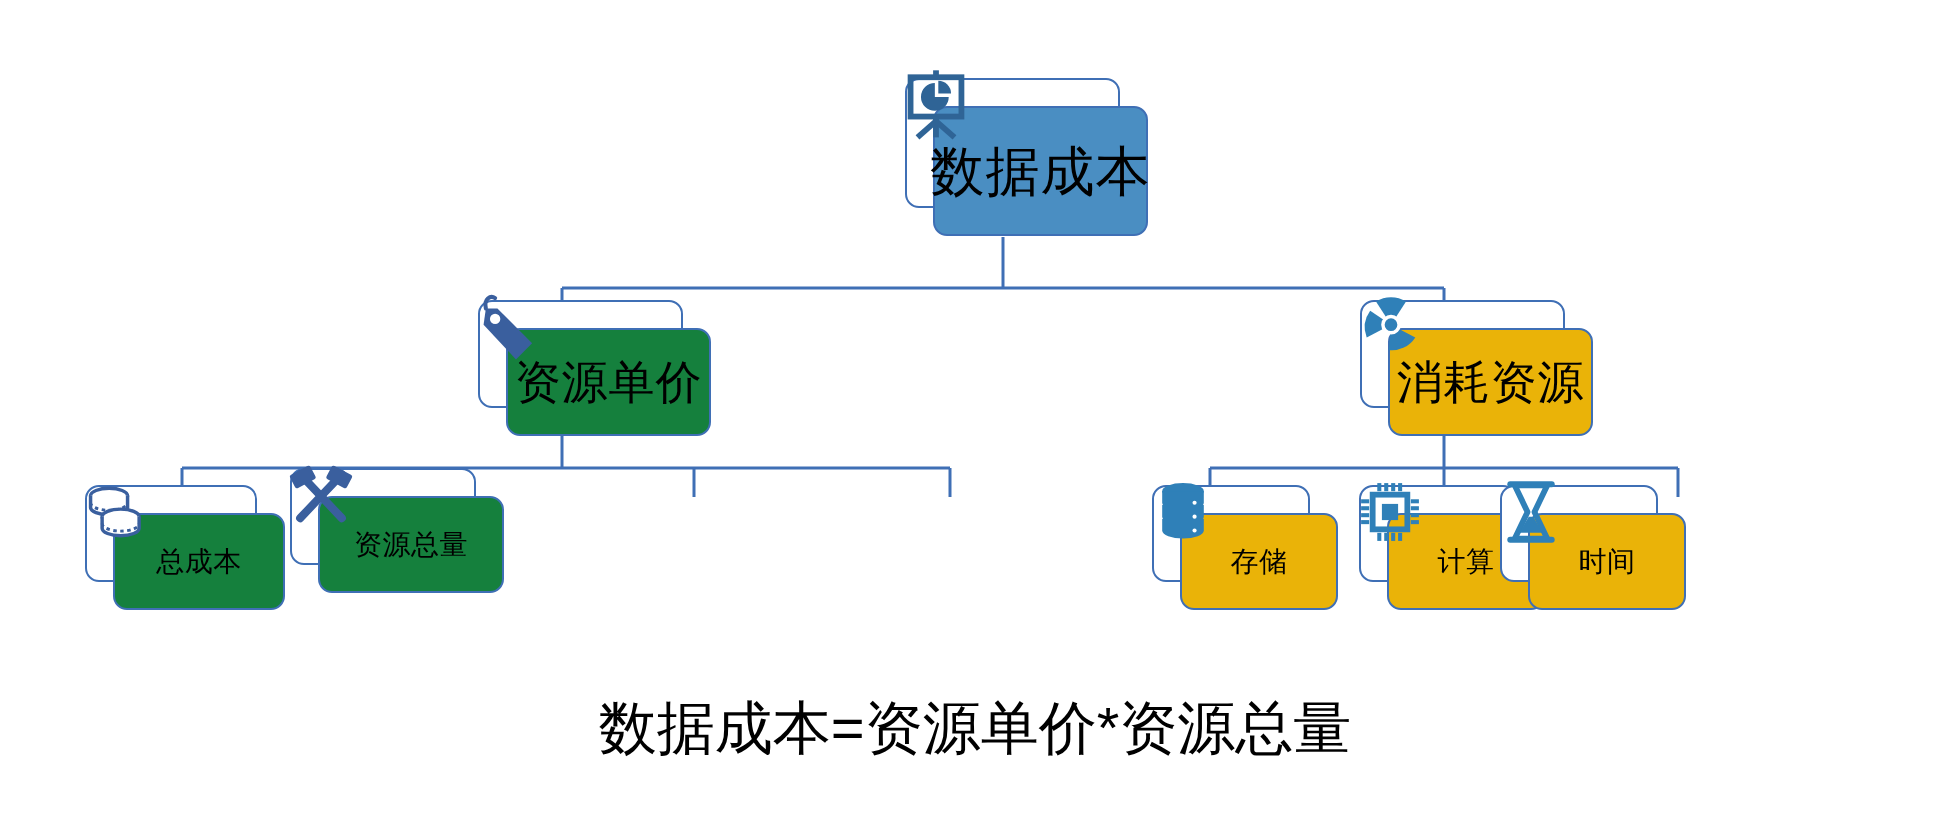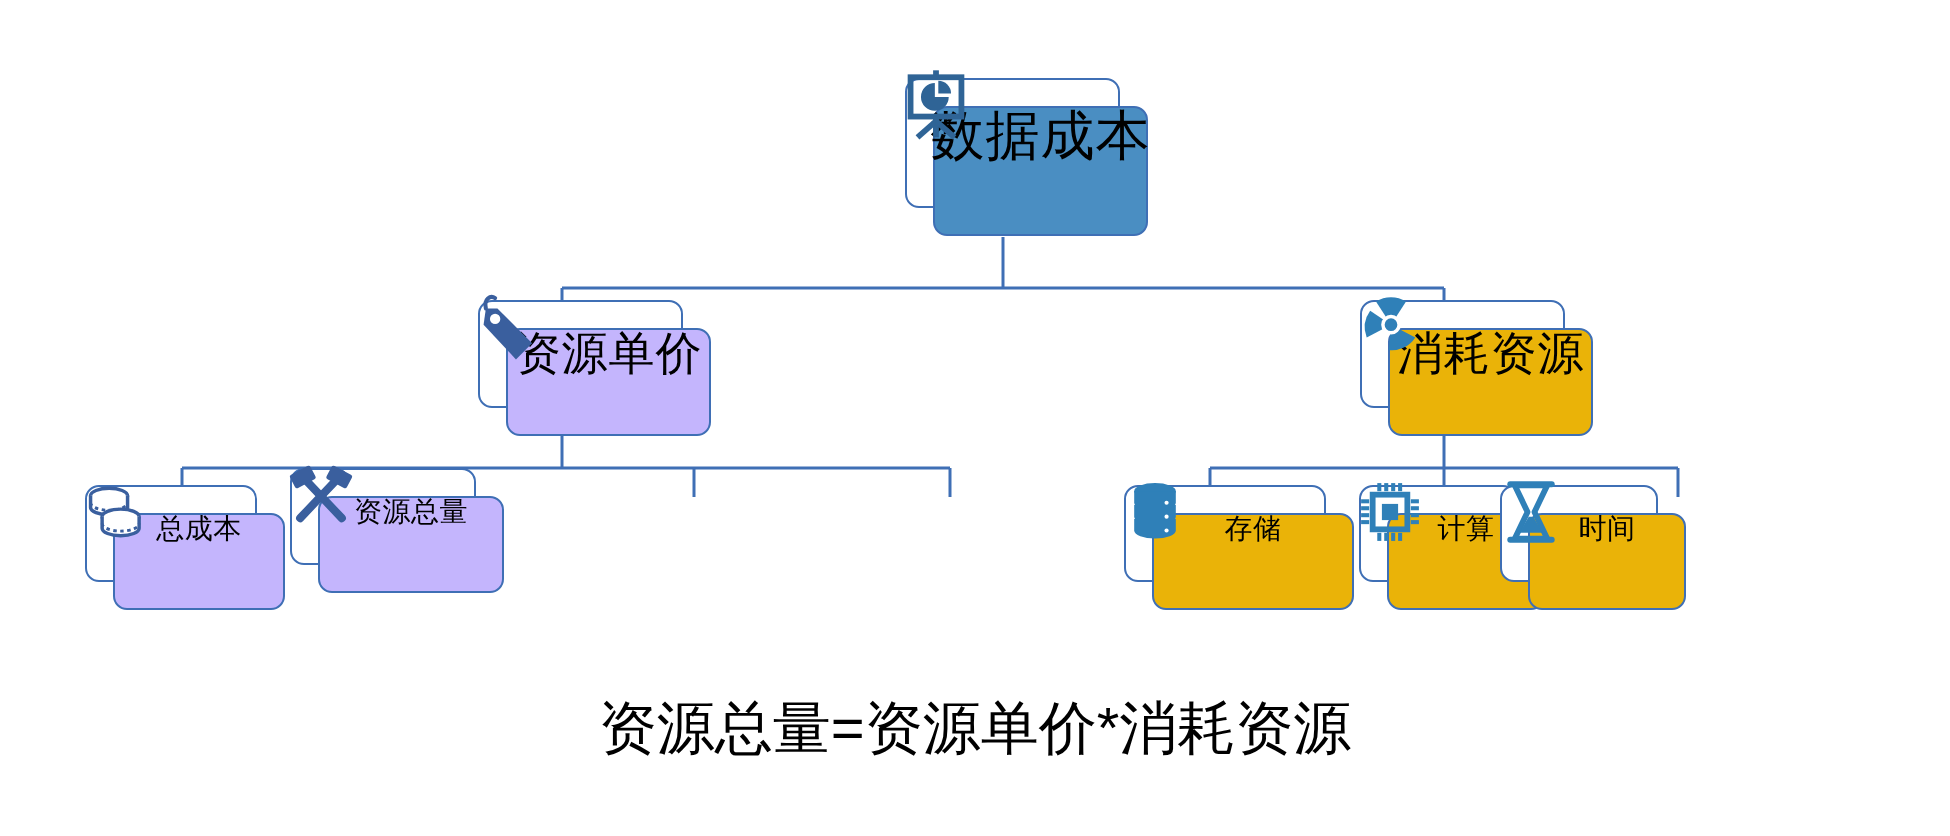--- a/index.html
+++ b/index.html
@@ -49,20 +49,21 @@
   .node .card-front {
     position: absolute;
     left: 28px;
     top: 28px;
     width: 100%;
     height: 100%;
     box-sizing: border-box;
     border: 2.5px solid #3f6fb5;
     border-radius: 14px;
     display: flex;
+    align-items: center;
     justify-content: center;
   }
   .node .node-label {
     color: #000000;
     white-space: nowrap;
     line-height: 1;
     letter-spacing: 0.02em;
   }
   .node .node-icon {
     position: absolute;
@@ -75,21 +76,21 @@
   .node .node-icon svg {
     display: block;
     width: 100%;
     height: 100%;
     overflow: visible;
   }
 
   
   .pal-root .card-front   { background: #4a8ec2; }
   .pal-root .node-label   { font-size: 54px; }
-  .pal-lav  .card-front   { background: #c4b5fd; }
+  .pal-lav  .card-front   { background: #15803d; }
   .pal-blue .card-front   { background: #eab308; }
 
   .level2 .node-label { font-size: 46px; }
   .level3 .node-label { font-size: 28px; }
 
   
   #caption {
     position: absolute;
     left: 0;
     top: 690px;
@@ -207,21 +208,21 @@
           <line x1="50" y1="14" x2="14" y2="52"></line>
         </g>
         <rect x="6" y="10" width="20" height="13" rx="2" fill="#3a5f9e" transform="rotate(-28 16 16)"></rect>
         <rect x="38" y="10" width="20" height="13" rx="2" fill="#3a5f9e" transform="rotate(28 48 16)"></rect>
       </svg>
     </div>
   </div>
 
 
 
-  <div class="node pal-blue level3" style="left:1124px; top:485px; width:158px; height:97px;padding-left:44px;">
+  <div class="node pal-blue level3" style="left:1152px; top:485px; width:158px; height:97px;">
     <div class="card-back"></div>
     <div class="card-front">
       <span class="node-label">存储</span>
     </div>
     <div class="node-icon">
       <svg viewBox="0 0 64 64">
         <ellipse cx="32" cy="14" rx="18" ry="7" fill="#2f80b8"></ellipse>
         <path d="M 14 14 L 14 24 A 18 7 0 0 0 50 24 L 50 14" fill="#2f80b8"></path>
         <path d="M 14 26 L 14 36 A 18 7 0 0 0 50 36 L 50 26" fill="#2f80b8"></path>
         <path d="M 14 38 L 14 48 A 18 7 0 0 0 50 48 L 50 38" fill="#2f80b8"></path>
@@ -271,15 +272,15 @@
     <div class="node-icon">
       <svg viewBox="0 0 64 64">
         <path d="M 14 8 L 50 8" stroke="#2f80b8" stroke-width="5" stroke-linecap="round"></path>
         <path d="M 14 56 L 50 56" stroke="#2f80b8" stroke-width="5" stroke-linecap="round"></path>
         <path d="M 18 9 L 46 9 L 35 32 L 46 55 L 18 55 L 29 32 Z" fill="none" stroke="#2f80b8" stroke-width="5" stroke-linejoin="round"></path>
         <path d="M 22 50 L 42 50 L 34 36 L 30 36 Z" fill="#2f80b8"></path>
       </svg>
     </div>
   </div>
 
-  <div id="caption">资源总量=资源单价*消耗资源</div>
+  <div id="caption">数据成本=资源单价*资源总量</div>
 
 </div>
 
 </body></html>

